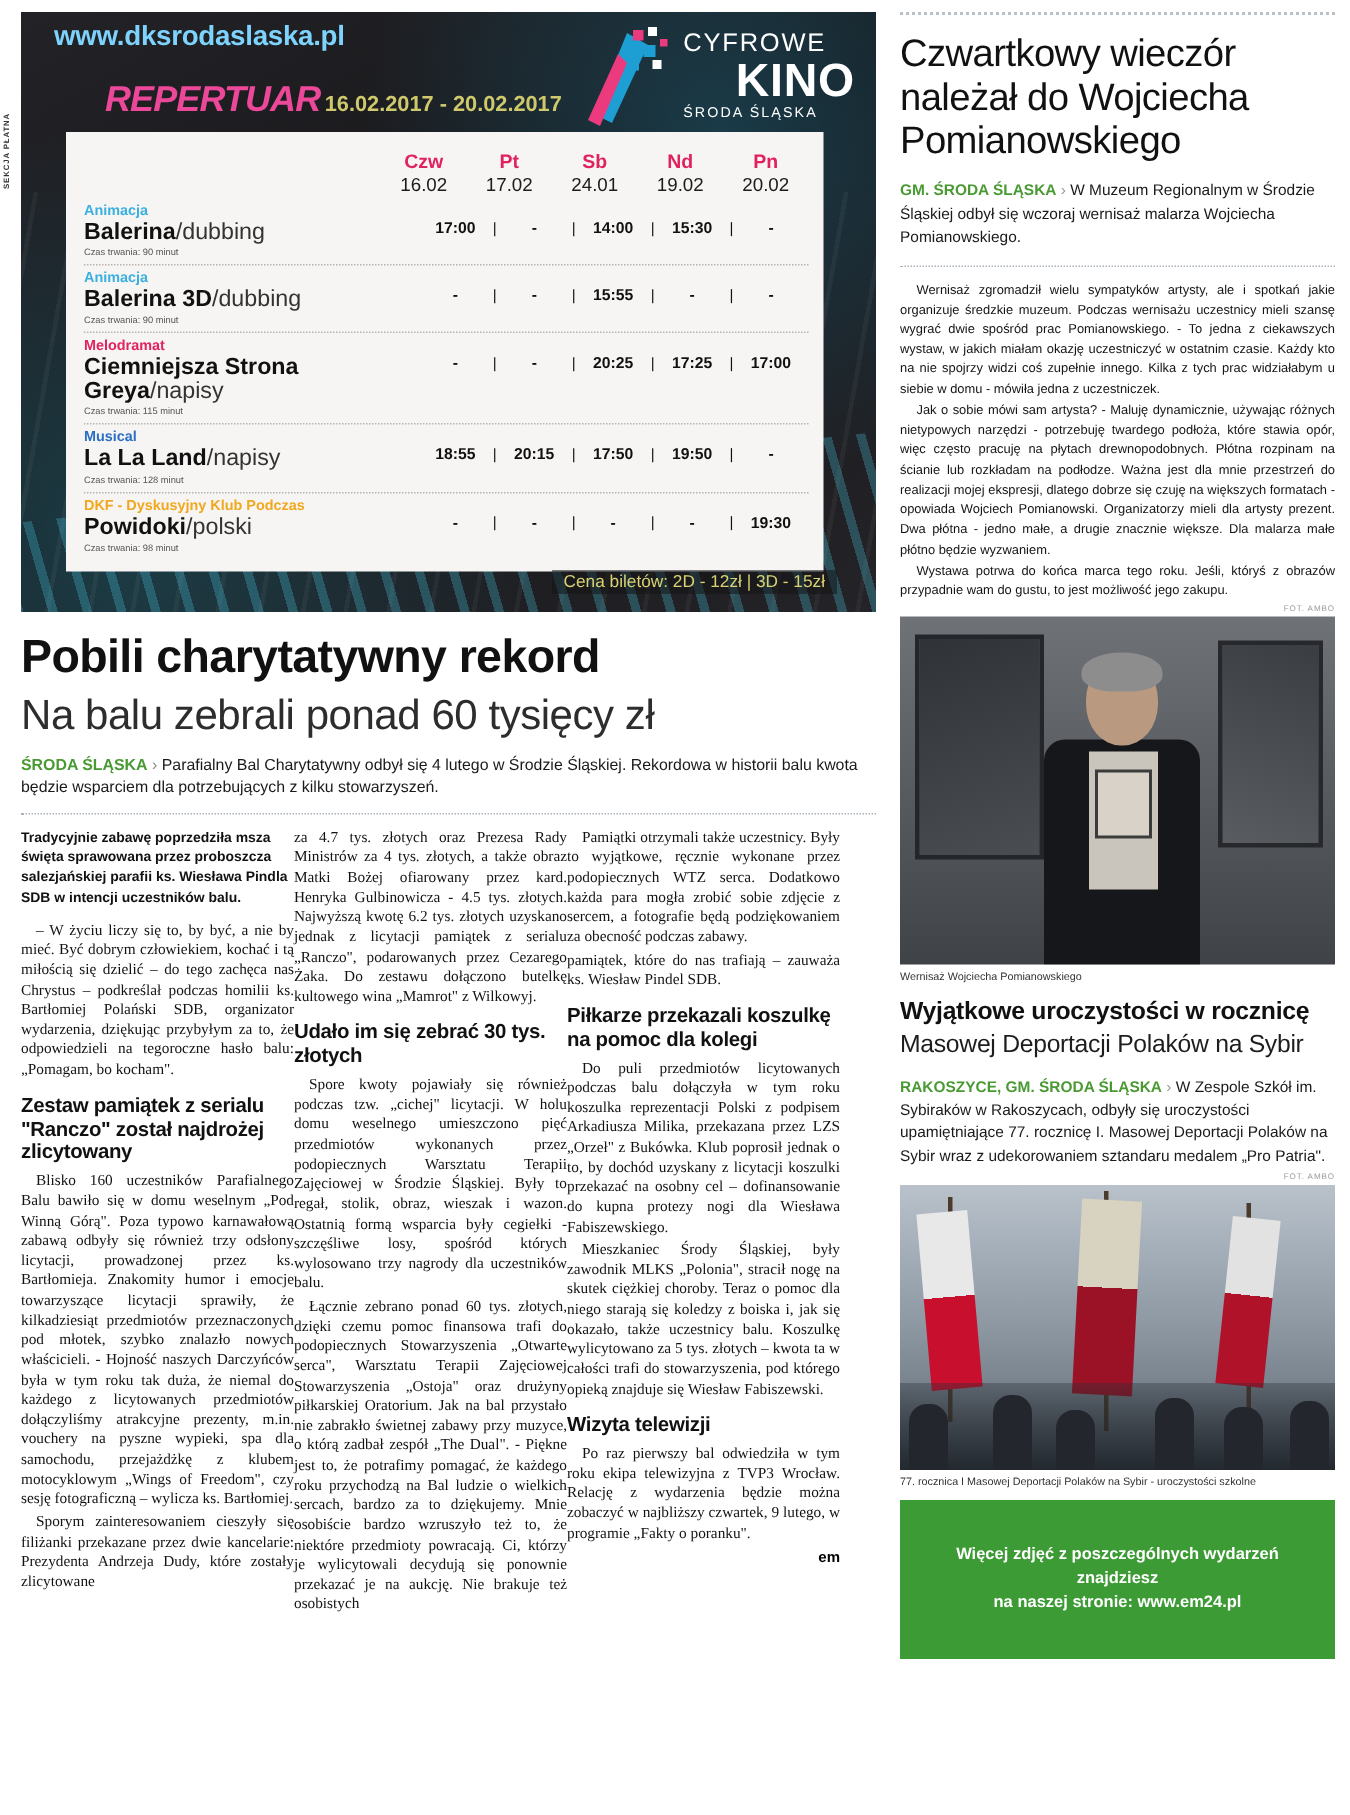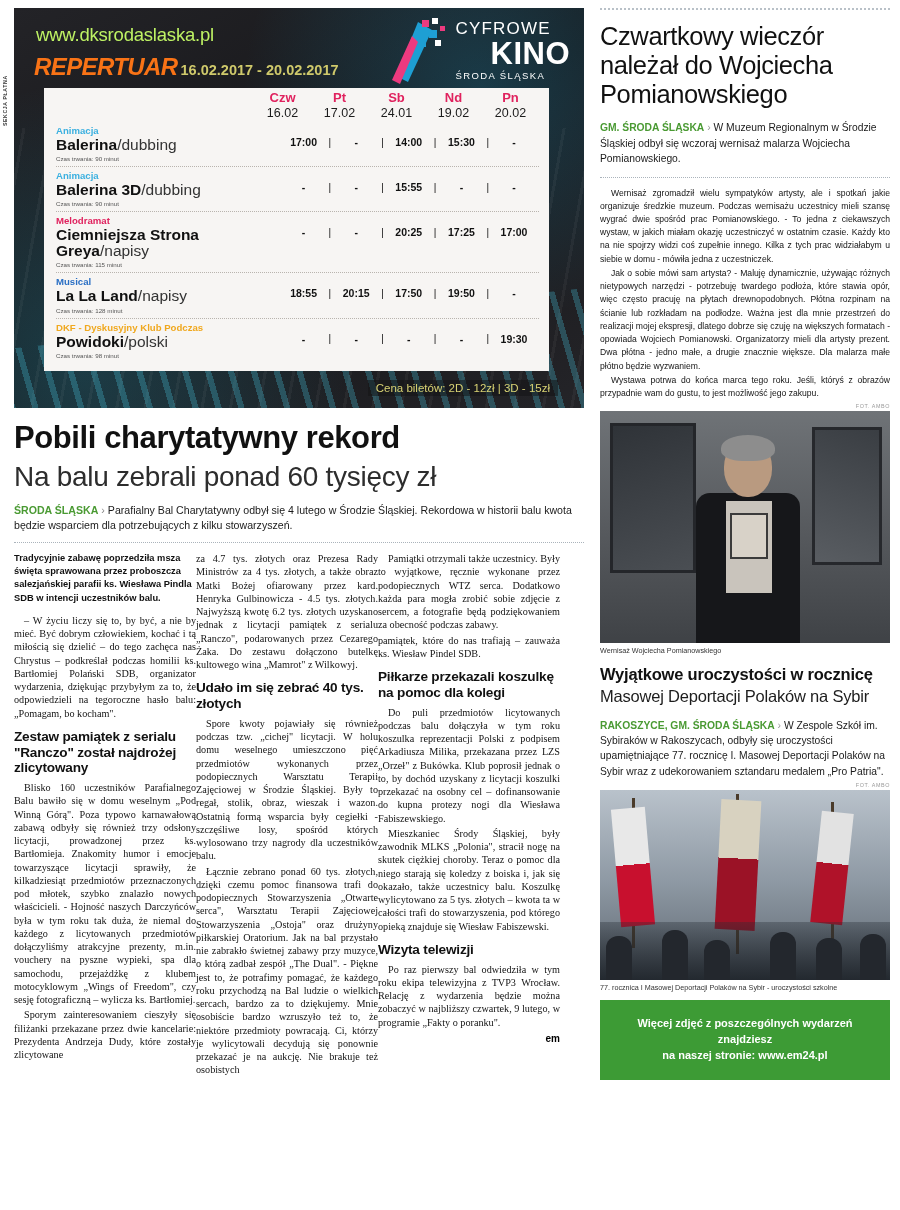--- a/index.html
+++ b/index.html
@@ -39,38 +39,38 @@
   .film-strip {
     position: absolute; left: -40px; bottom: -30px; width: 660px; height: 120px;
     background: repeating-linear-gradient(80deg, rgba(70,190,215,.30) 0 6px, transparent 6px 22px);
     transform: rotate(-6deg);
   }
   .film-strip2 {
     position: absolute; left: -20px; top: 120px; width: 640px; height: 280px;
     background: repeating-linear-gradient(100deg, rgba(255,255,255,.045) 0 3px, transparent 3px 28px);
   }
   .cin-url {
-    position: absolute; left: 22px; top: 16px;
-    color: #bef264; font-size: 18.5px; font-weight: normal;
+    position: absolute; left: 22px; top: 5px;
+    color: #7dd3fc; font-size: 18.5px; font-weight: bold;
     letter-spacing: -.2px;
   }
   .cin-rep { position: absolute; left: 20px; top: 45px; display: flex; align-items: baseline; }
-  .cin-rep b { color: #f97316; font-size: 24px; font-weight: 900; letter-spacing: -.6px; font-style: italic; }
+  .cin-rep b { color: #ec4899; font-size: 24px; font-weight: 900; letter-spacing: -.6px; font-style: italic; margin-left: 36px; }
   .cin-rep span { color: #cfc96b; font-size: 14.5px; font-weight: bold; margin-left: 3px; }
 
   .cin-logo { position: absolute; right: 14px; top: 8px; display: flex; align-items: flex-start; }
   .cin-logo-mark { position: relative; width: 62px; height: 68px; margin-right: 6px; }
   .cin-logo-txt { color: #fff; line-height: 1; padding-top: 4px; }
   .cin-logo-txt .l1 { font-size: 17px; letter-spacing: 1.2px; }
   .cin-logo-txt .l2 { font-size: 31px; font-weight: bold; letter-spacing: .5px; margin-top: 1px; margin-left: 35px; }
   .cin-logo-txt .l3 { font-size: 9.5px; letter-spacing: 1.4px; margin-top: 2px; }
 
   .sched {
     position: absolute; left: 30px; top: 80px; width: 505px;
-    background: #f7f5f3; padding: 2px 10px 8px 12px;
+    background: #f7f5f3; padding: 12px 10px 8px 12px;
   }
   .sched-head { display: flex; justify-content: flex-end; padding-bottom: 2px; }
   .sched-head .dcol { width: 57px; text-align: center; }
   .sched-head .dn { color: #e0225e; font-weight: bold; font-size: 13px; }
   .sched-head .dd { color: #1c1c1c; font-size: 12.5px; margin-top: 1px; }
 
   .srow { padding: 3px 0 4px 0; border-bottom: 1px dotted #b9b4ae; display: flex; align-items: flex-start; gap: 19px; }
   .srow:last-child { border-bottom: none; }
   .srow-left { flex: 1; }
   .genre { font-size: 9.6px; font-weight: bold; margin-bottom: 1px; }
@@ -178,21 +178,21 @@
            background:linear-gradient(180deg,#d8d2c0 0 45%, #9b1226 45% 100%); transform:rotate(3deg); }
   .flagC { position:absolute; right:42px; top:22px; width:32px; height:112px;
            background:linear-gradient(180deg,#e2e2e2 0 46%, #b01229 46% 100%); transform:rotate(6deg); }
   .pole { position:absolute; width:3px; background:#4a3b2a; }
   .crowd { position:absolute; left:0; right:0; bottom:0; height:58px;
            background:linear-gradient(180deg,rgba(40,46,54,.35),rgba(25,30,36,.85)); }
   .sil { position:absolute; bottom:0; width:26px; height:44px; border-radius:12px 12px 0 0; background:#23272d; }
 
   .greenbox {
     margin-top: 6px; background: #3d9b35; color: #fff; text-align: center;
-    font-size: 11px; font-weight: bold; line-height: 1.45; padding: 16px 10px;
+    font-size: 11px; font-weight: bold; line-height: 1.45; padding: 29px 10px;
   }
   .h2-block { margin-top: 10px; }
   .h2-a { font-size: 16.5px; font-weight: bold; color:#111; line-height:1.14; letter-spacing:-.2px; }
   .h2-b { font-size: 16.5px; font-weight: normal; color:#1d1d1d; line-height:1.18; margin-top:3px; letter-spacing:-.2px;}
 </style>
 </head>
 <body>
 
 <div class="page">
 
@@ -370,21 +370,21 @@
       <div class="col">
         <p class="intro-bold">Tradycyjnie zabawę poprzedziła msza święta sprawowana przez proboszcza salezjańskiej parafii ks. Wiesława Pindla SDB w intencji uczestników balu.</p>
         <p class="bodytext">– W życiu liczy się to, by być, a nie by mieć. Być dobrym człowiekiem, kochać i tą miłością się dzielić – do tego zachęca nas Chrystus – podkreślał podczas homilii ks. Bartłomiej Polański SDB, organizator wydarzenia, dziękując przybyłym za to, że odpowiedzieli na tegoroczne hasło balu: „Pomagam, bo kocham".</p>
         <h3 class="subhead">Zestaw pamiątek z serialu "Ranczo" został najdrożej zlicytowany</h3>
         <p class="bodytext">Blisko 160 uczestników Parafialnego Balu bawiło się w domu weselnym „Pod Winną Górą". Poza typowo karnawałową zabawą odbyły się również trzy odsłony licytacji, prowadzonej przez ks. Bartłomieja. Znakomity humor i emocje towarzyszące licytacji sprawiły, że kilkadziesiąt przedmiotów przeznaczonych pod młotek, szybko znalazło nowych właścicieli. - Hojność naszych Darczyńców była w tym roku tak duża, że niemal do każdego z licytowanych przedmiotów dołączyliśmy atrakcyjne prezenty, m.in. vouchery na pyszne wypieki, spa dla samochodu, przejażdżkę z klubem motocyklowym „Wings of Freedom", czy sesję fotograficzną – wylicza ks. Bartłomiej.</p>
         <p class="bodytext">Sporym zainteresowaniem cieszyły się filiżanki przekazane przez dwie kancelarie: Prezydenta Andrzeja Dudy, które zostały zlicytowane</p>
       </div>
 
       <div class="col">
         <p class="bodytext noind">za 4.7 tys. złotych oraz Prezesa Rady Ministrów za 4 tys. złotych, a także obraz Matki Bożej ofiarowany przez kard. Henryka Gulbinowicza - 4.5 tys. złotych. Najwyższą kwotę 6.2 tys. złotych uzyskano jednak z licytacji pamiątek z serialu „Ranczo", podarowanych przez Cezarego Żaka. Do zestawu dołączono butelkę kultowego wina „Mamrot" z Wilkowyj.</p>
-        <h3 class="subhead">Udało im się zebrać 40 tys. złotych</h3>
+        <h3 class="subhead">Udało im się zebrać 30 tys. złotych</h3>
         <p class="bodytext">Spore kwoty pojawiały się również podczas tzw. „cichej" licytacji. W holu domu weselnego umieszczono pięć przedmiotów wykonanych przez podopiecznych Warsztatu Terapii Zajęciowej w Środzie Śląskiej. Były to regał, stolik, obraz, wieszak i wazon. Ostatnią formą wsparcia były cegiełki - szczęśliwe losy, spośród których wylosowano trzy nagrody dla uczestników balu.</p>
         <p class="bodytext">Łącznie zebrano ponad 60 tys. złotych, dzięki czemu pomoc finansowa trafi do podopiecznych Stowarzyszenia „Otwarte serca", Warsztatu Terapii Zajęciowej Stowarzyszenia „Ostoja" oraz drużyny piłkarskiej Oratorium. Jak na bal przystało nie zabrakło świetnej zabawy przy muzyce, o którą zadbał zespół „The Dual". - Piękne jest to, że potrafimy pomagać, że każdego roku przychodzą na Bal ludzie o wielkich sercach, bardzo za to dziękujemy. Mnie osobiście bardzo wzruszyło też to, że niektóre przedmioty powracają. Ci, którzy je wylicytowali decydują się ponownie przekazać je na aukcję. Nie brakuje też osobistych</p>
       </div>
 
       <div class="col">
         <p class="bodytext">Pamiątki otrzymali także uczestnicy. Były to wyjątkowe, ręcznie wykonane przez podopiecznych WTZ serca. Dodatkowo każda para mogła zrobić sobie zdjęcie z sercem, a fotografie będą podziękowaniem za obecność podczas zabawy.</p>
         <p class="bodytext noind">pamiątek, które do nas trafiają – zauważa ks. Wiesław Pindel SDB.</p>
         <h3 class="subhead">Piłkarze przekazali koszulkę na pomoc dla kolegi</h3>
         <p class="bodytext">Do puli przedmiotów licytowanych podczas balu dołączyła w tym roku koszulka reprezentacji Polski z podpisem Arkadiusza Milika, przekazana przez LZS „Orzeł" z Bukówka. Klub poprosił jednak o to, by dochód uzyskany z licytacji koszulki przekazać na osobny cel – dofinansowanie do kupna protezy nogi dla Wiesława Fabiszewskiego.</p>
         <p class="bodytext">Mieszkaniec Środy Śląskiej, były zawodnik MLKS „Polonia", stracił nogę na skutek ciężkiej choroby. Teraz o pomoc dla niego starają się koledzy z boiska i, jak się okazało, także uczestnicy balu. Koszulkę wylicytowano za 5 tys. złotych – kwota ta w całości trafi do stowarzyszenia, pod którego opieką znajduje się Wiesław Fabiszewski.</p>

